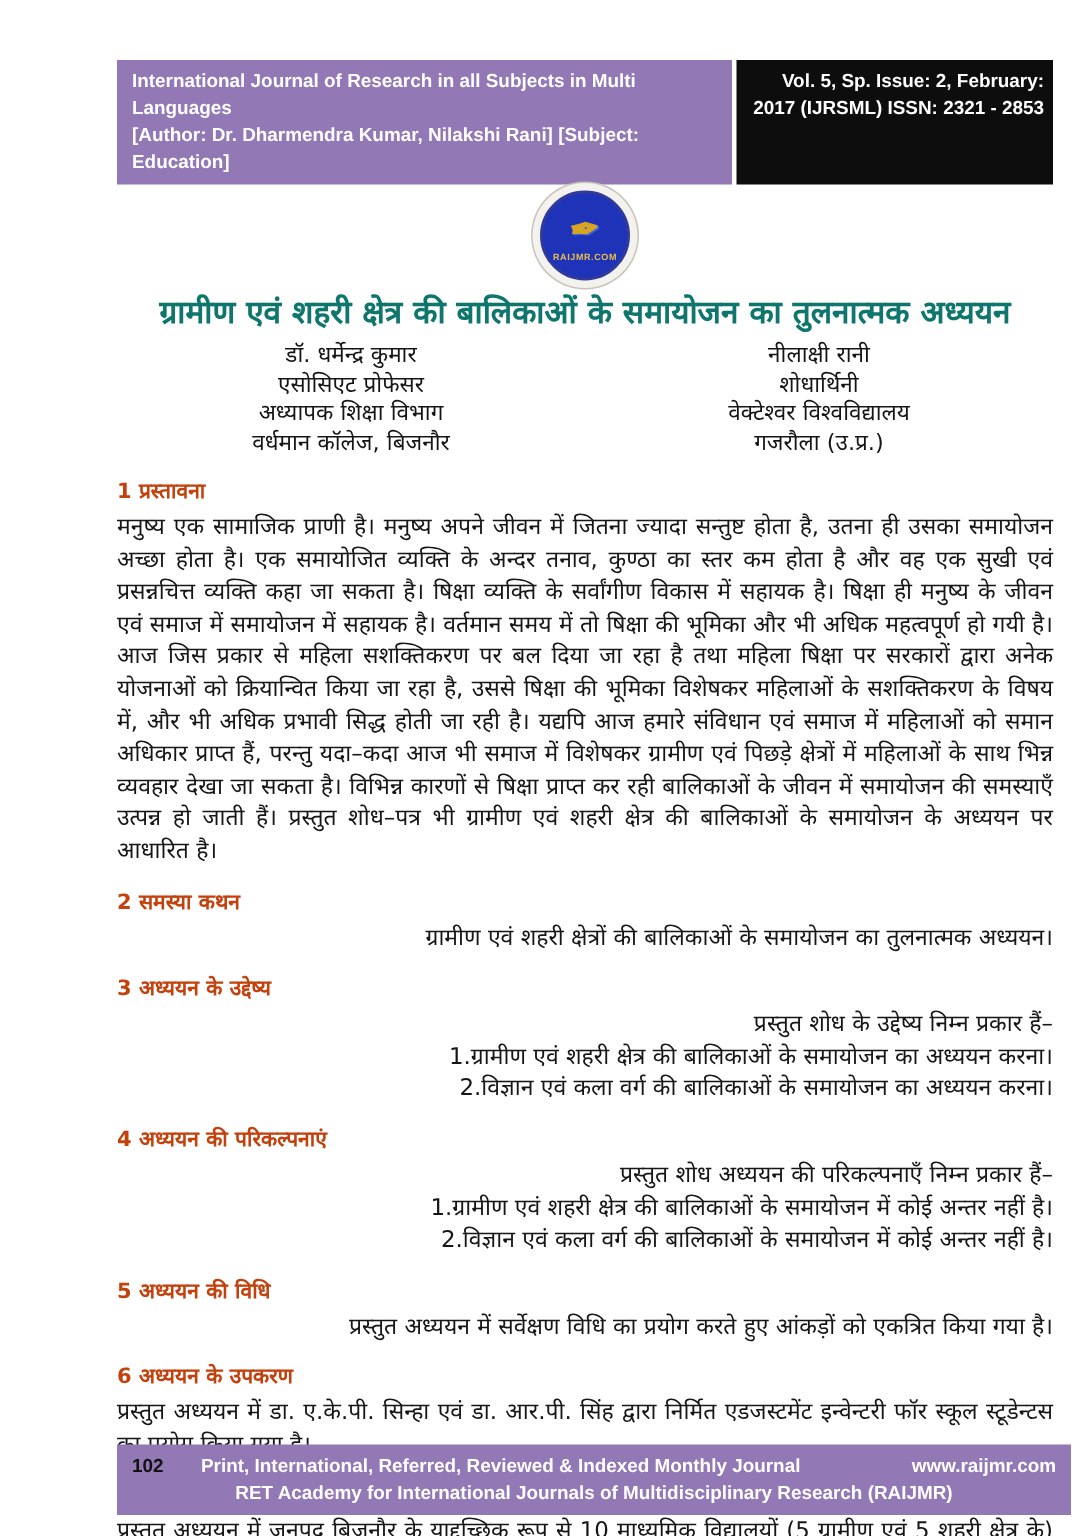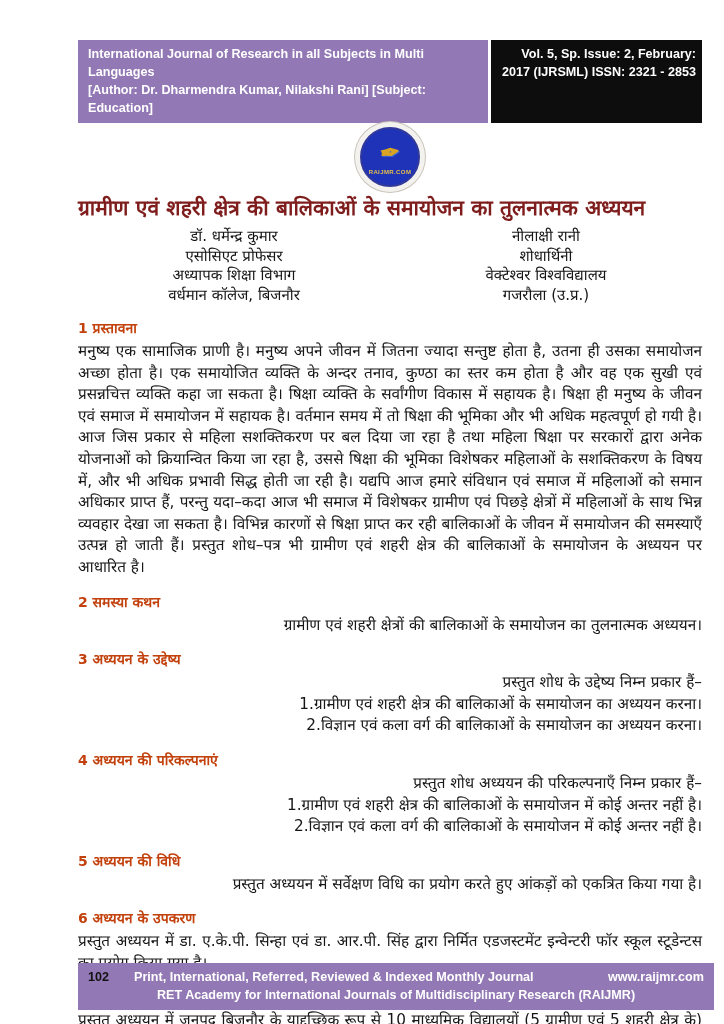--- a/index.html
+++ b/index.html
@@ -51,21 +51,22 @@
   .logo .logo-text{
     position:absolute;left:0;right:0;bottom:10px;
     text-align:center;
     font-family:"Liberation Sans",sans-serif;
     font-size:6px;font-weight:bold;color:#e8c04a;letter-spacing:.4px;
   }
 
   
   .title{
     margin-top:8px;
-    font-size:21px;font-weight:bold;color:#7f1d1d;
+    text-align:center;
+    font-size:21px;font-weight:bold;color:#0f766e;
     line-height:26px;
   }
   .authors{display:flex;margin-top:6px;}
   .author-col{width:50%;text-align:center;font-size:15px;line-height:19.5px;color:#151515;}
 
   
   .sections{margin-top:10px;}
   .section{margin-top:13px;}
   .section h2{
     margin:0 0 2px 0;

